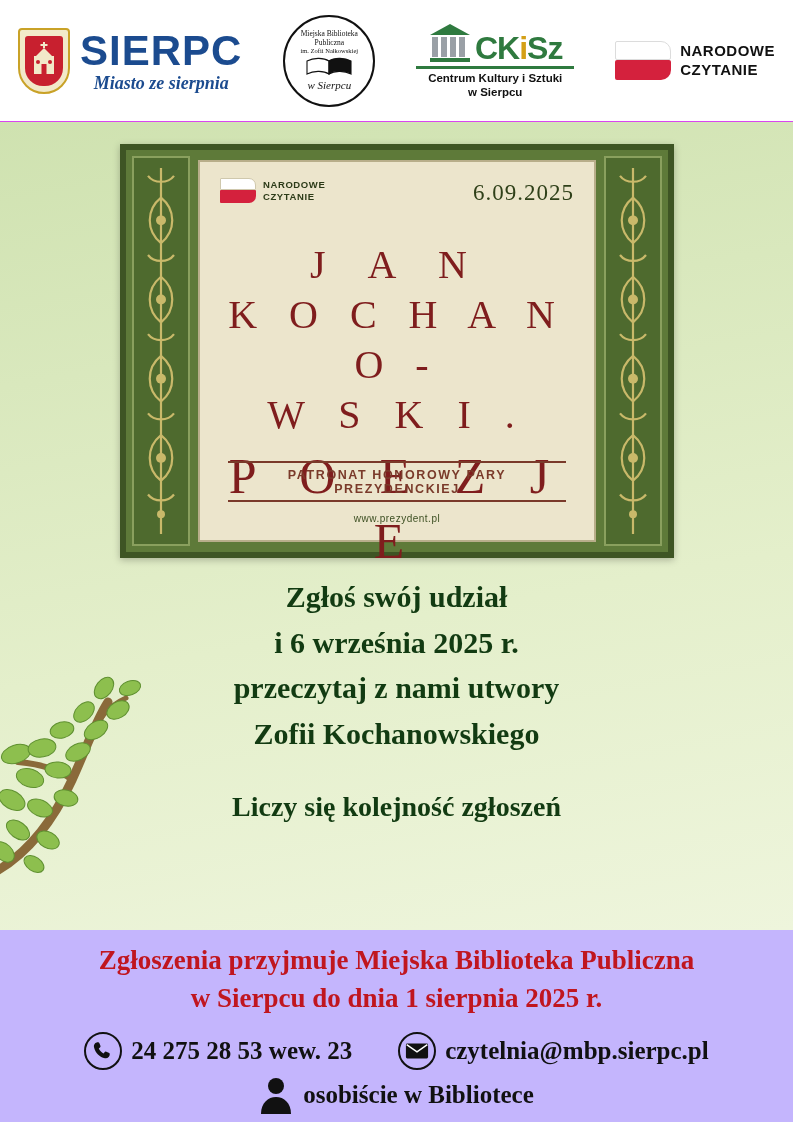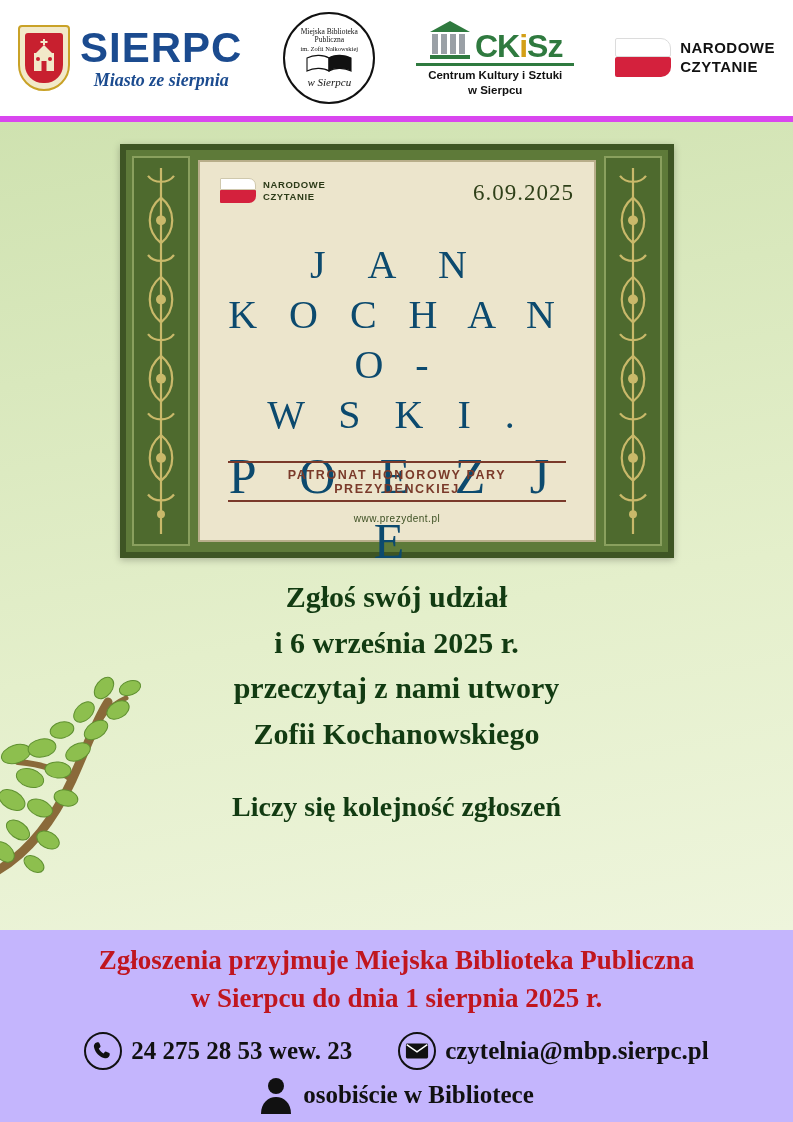--- a/index.html
+++ b/index.html
@@ -17,21 +17,21 @@
 
   
   .logo-bar {
     height: 122px;
     background: #ffffff;
     display: flex;
     align-items: center;
     justify-content: space-between;
     padding: 0 18px;
     box-sizing: border-box;
-    border-bottom: 6px solid #d946ef;
+    border-bottom: 1px solid #d946ef;
   }
   .logo-block { display: flex; align-items: center; }
 
   
   .sierpc-group { display: flex; align-items: center; gap: 10px; }
   .crest {
     width: 52px; height: 66px;
     background: #f2e9c9;
     border: 2px solid #c9a227;
     border-radius: 4px 4px 26px 26px;
@@ -193,21 +193,21 @@
     line-height: 1.3; letter-spacing: 0.6px;
   }
   .cover-date {
     position: absolute; right: 20px; top: 18px;
     font-family: "Liberation Serif", serif;
     font-size: 23px; color: #2f4019; letter-spacing: 1px;
   }
   .cover-title {
     position: absolute; left: 0; right: 0; top: 78px;
     text-align: center;
-    color: #0c4a6e;
+    color: #7f1d1d;
     font-family: "Liberation Serif", serif;
   }
   .cover-title .l1 {
     font-size: 40px; letter-spacing: 17px; line-height: 1.25;
   }
   .cover-title .l2 {
     font-size: 40px; letter-spacing: 11px; line-height: 1.25;
   }
   .cover-title .l3 {
     font-size: 40px; letter-spacing: 12px; line-height: 1.25;

